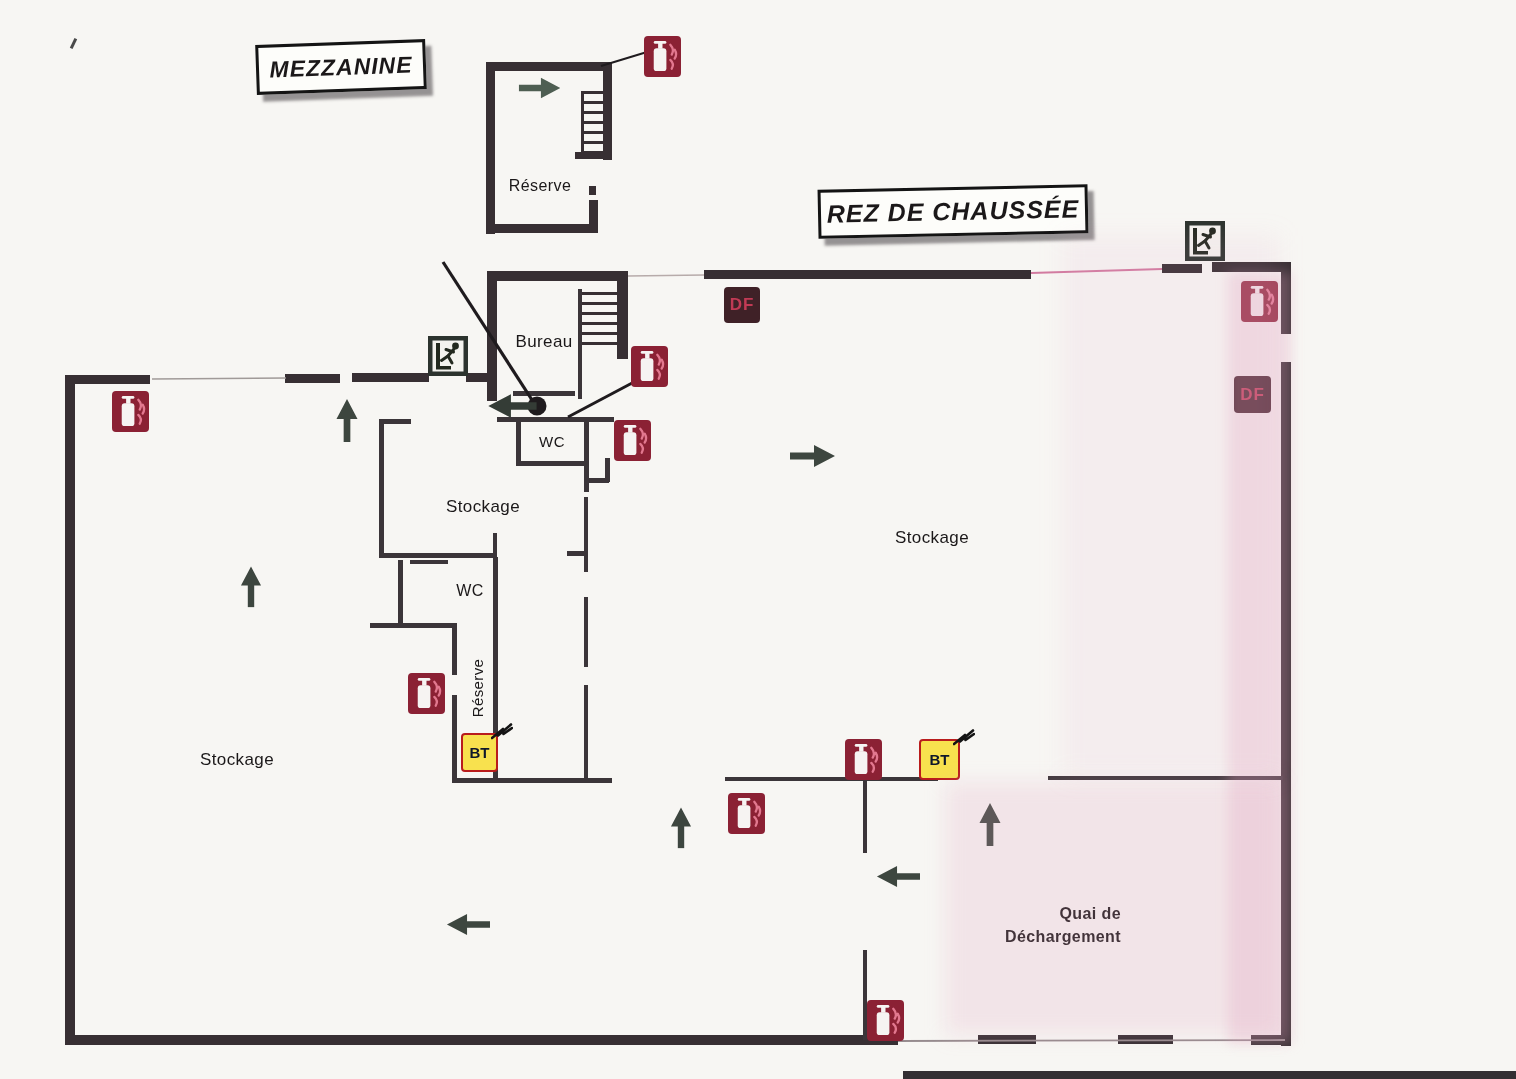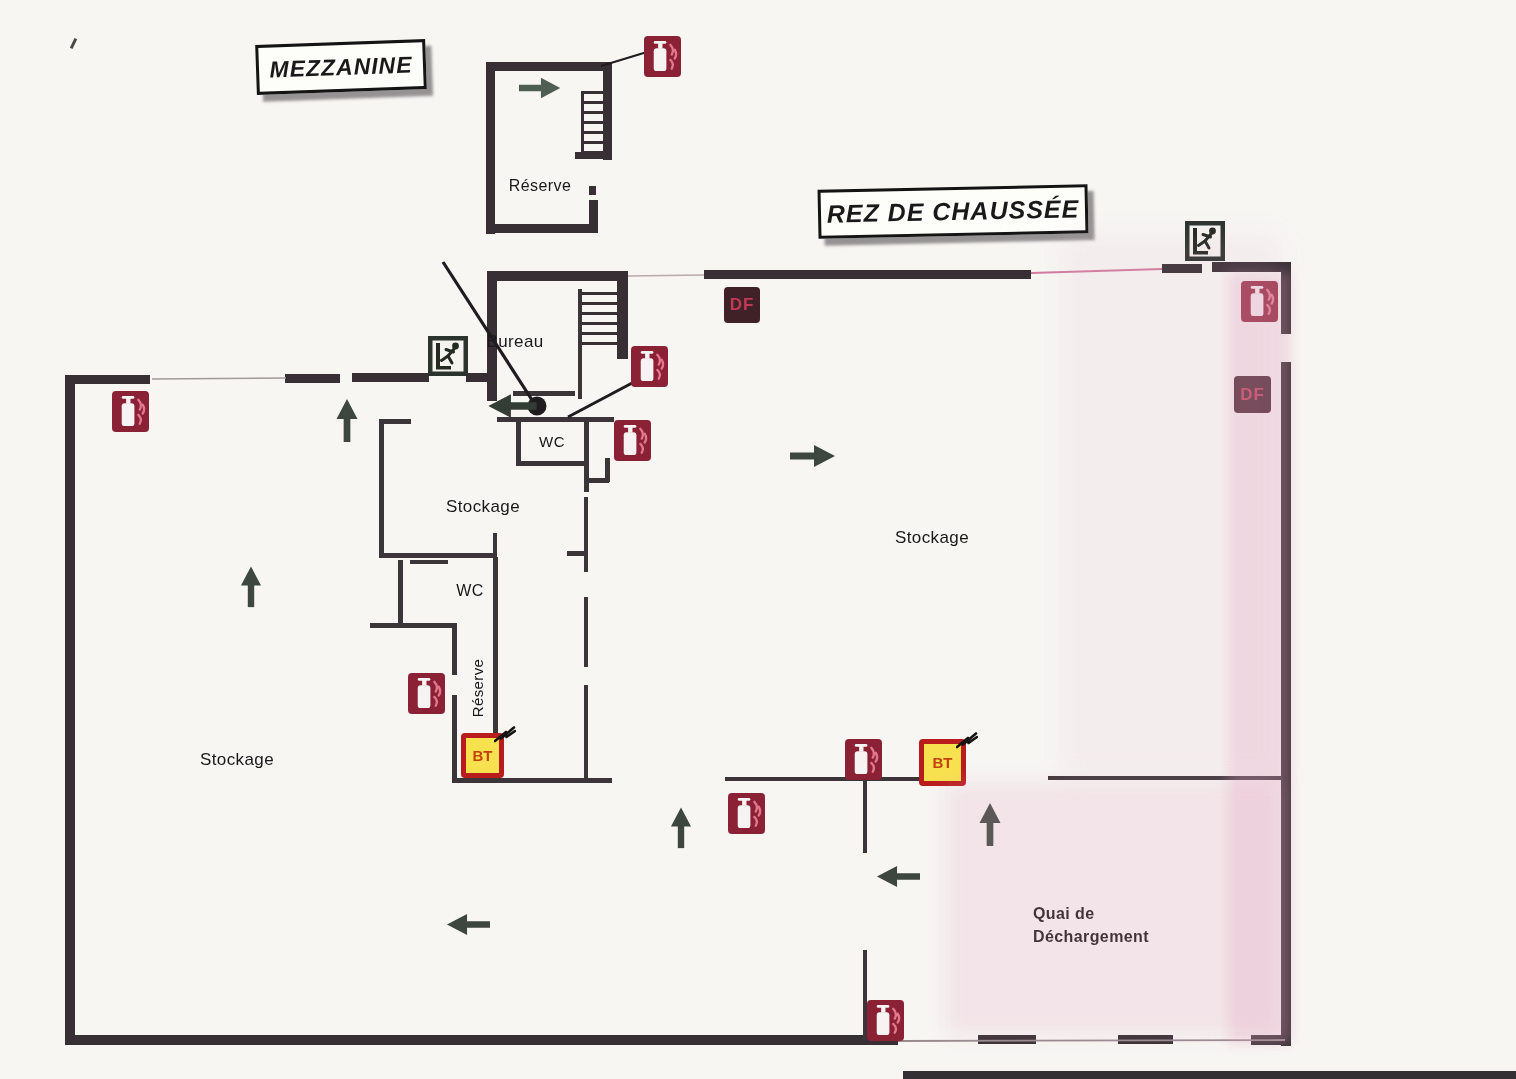--- a/index.html
+++ b/index.html
@@ -5,36 +5,36 @@
   html,body{margin:0;padding:0;background:#e9e8e6;}
   .canvas{position:relative;width:1516px;height:1079px;background:#f7f6f3;overflow:hidden;
           font-family:"Liberation Sans",sans-serif;color:#1b1819;}
   .w{position:absolute;background:#372f33;z-index:1;}
   .w.n{background:#3b3539;}
   .stairs{position:absolute;z-index:1;background:repeating-linear-gradient(to bottom,#372f33 0 3px,transparent 3px 10px);}
   .lbl{position:absolute;transform:translate(-50%,-50%);font-size:17px;letter-spacing:.4px;
        white-space:nowrap;z-index:2;color:#1b1819;}
   .lbl.small{font-size:15px;}
   .lbl.vert{transform:translate(-50%,-50%) rotate(-90deg);font-size:15px;}
-  .lbl.bold{font-weight:600;font-size:16px;text-align:left;line-height:1.45;margin-left:28px;}
+  .lbl.bold{font-weight:600;font-size:16px;text-align:right;line-height:1.45;}
   .title{position:absolute;background:#fdfdfa;border:3px solid #141414;display:flex;align-items:center;
          justify-content:center;font-weight:bold;font-style:italic;z-index:4;
          box-shadow:6px 7px 3px rgba(70,64,68,.55);letter-spacing:1px;}
   .title.mz{font-size:23px;}
   .title.rdc{font-size:25px;}
   .circle{position:absolute;background:#1e1a1d;border-radius:50%;display:flex;flex-direction:column;
           align-items:center;justify-content:center;z-index:4;color:#fff;}
   .circle span{display:block;font-size:18px;letter-spacing:3px;line-height:1.2;font-weight:500;}
   .circle span.ici{letter-spacing:6px;}
   .icon{position:absolute;z-index:3;}
   .arrow{position:absolute;z-index:3;}
   .df{position:absolute;background:#3f2127;color:#c13a55;font-weight:bold;font-size:17px;
       display:flex;align-items:center;justify-content:center;border-radius:4px;z-index:3;letter-spacing:1px;}
-  .bt{position:absolute;background:#f8e14e;border:5px solid #b91c1c;border-radius:4px;display:flex;
-      align-items:center;justify-content:center;font-weight:bold;font-size:15px;color:#c2410c;z-index:3;}
+  .bt{position:absolute;background:#f8e14e;border:2px solid #b91c1c;border-radius:4px;display:flex;
+      align-items:center;justify-content:center;font-weight:bold;font-size:15px;color:#0f172a;z-index:3;}
   .bt .bolt{position:absolute;right:-17px;top:-13px;}
   .tint{position:absolute;pointer-events:none;z-index:6;}
   .overlay{position:absolute;left:0;top:0;z-index:3;pointer-events:none;}
   .scanstrip{position:absolute;background:#332f33;z-index:6;}
   .scanmark{position:absolute;background:#4a4a4a;transform:rotate(25deg);z-index:2;}
 </style>
 </head>
 <body>
 
 <div class="canvas" id="plan">
@@ -85,21 +85,21 @@
 
   <div class="title mz" style="left:256px;top:42px;width:164px;height:44px;transform:rotate(-2deg);">
     <span>MEZZANINE</span>
   </div>
   <div class="title rdc" style="left:818px;top:187px;width:264px;height:43px;transform:rotate(-1.2deg);">
     <span>REZ DE CHAUSSÉE</span>
   </div>
 
 
   <div class="lbl" style="left:540px;top:186px;font-size:16px;">Réserve</div>
-  <div class="lbl" style="left:515px;top:342px;">Bureau</div>
+  <div class="lbl" style="left:544px;top:342px;">Bureau</div>
   <div class="lbl small" style="left:552px;top:441px;">WC</div>
   <div class="lbl" style="left:483px;top:507px;">Stockage</div>
   <div class="lbl" style="left:470px;top:591px;font-size:16px;">WC</div>
   <div class="lbl vert" style="left:477px;top:688px;">Réserve</div>
   <div class="lbl" style="left:932px;top:538px;">Stockage</div>
   <div class="lbl" style="left:237px;top:760px;">Stockage</div>
   <div class="lbl bold" style="left:1063px;top:925px;">
     <span style="display:block">Quai de</span>
     <span style="display:block">Déchargement</span>
   </div>

